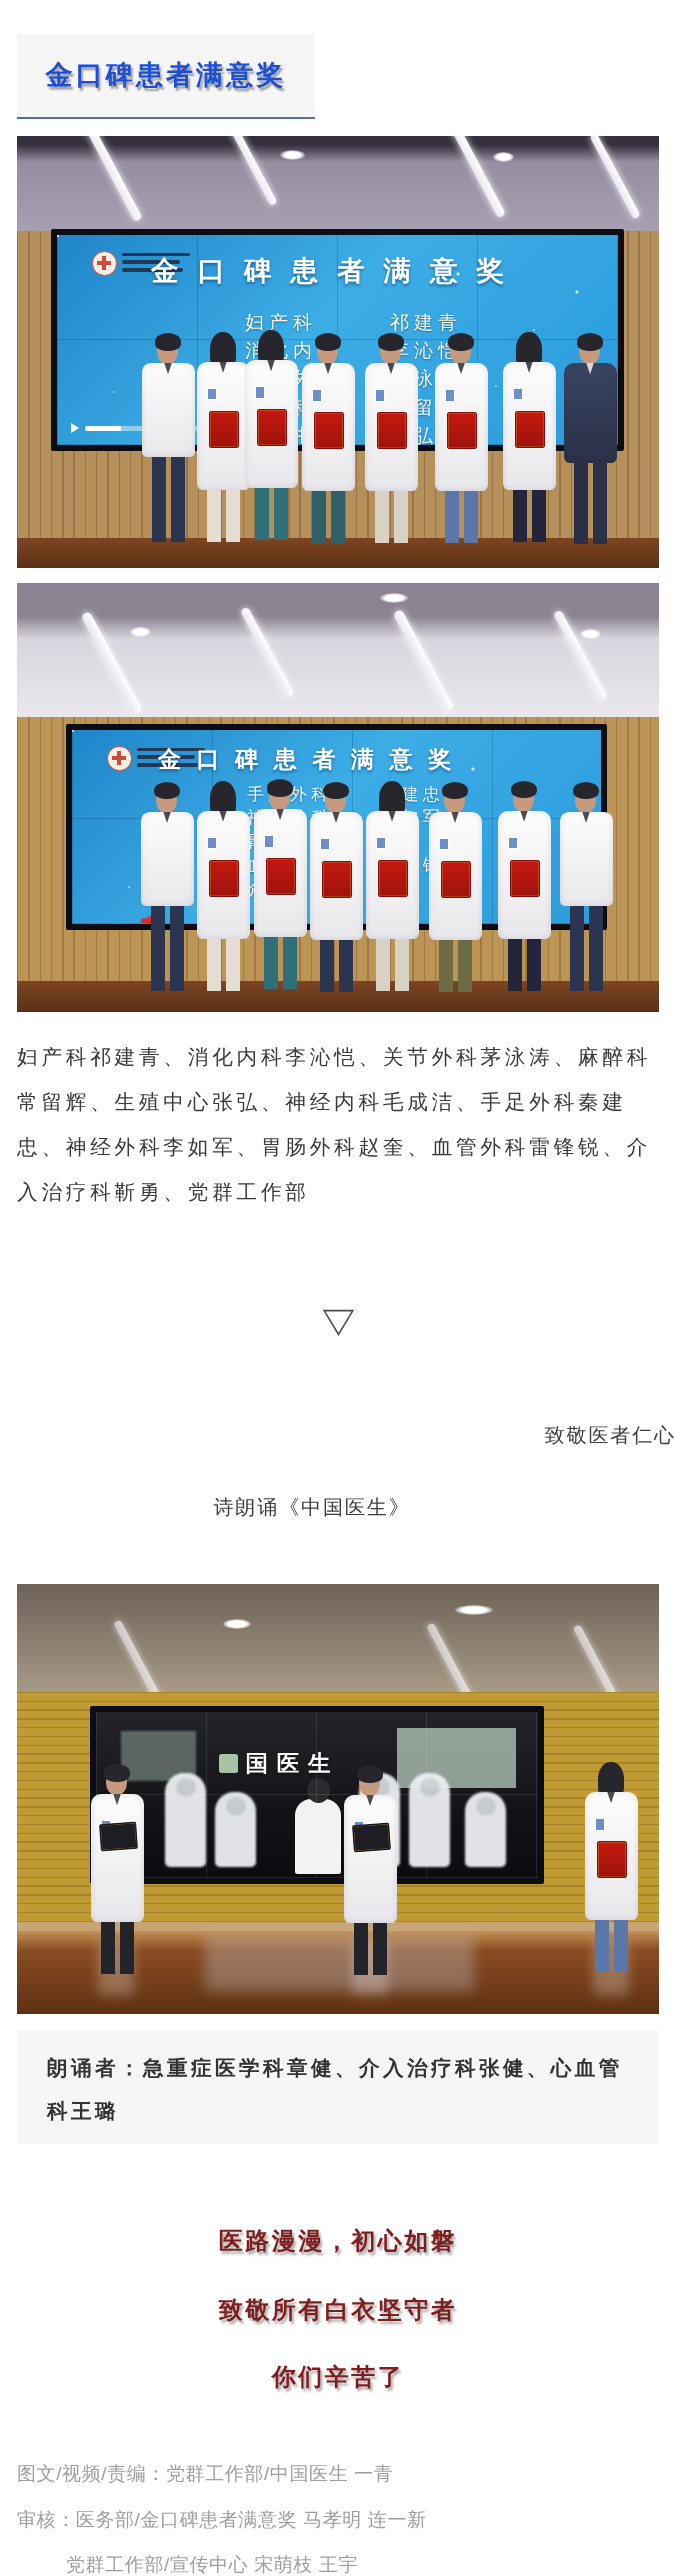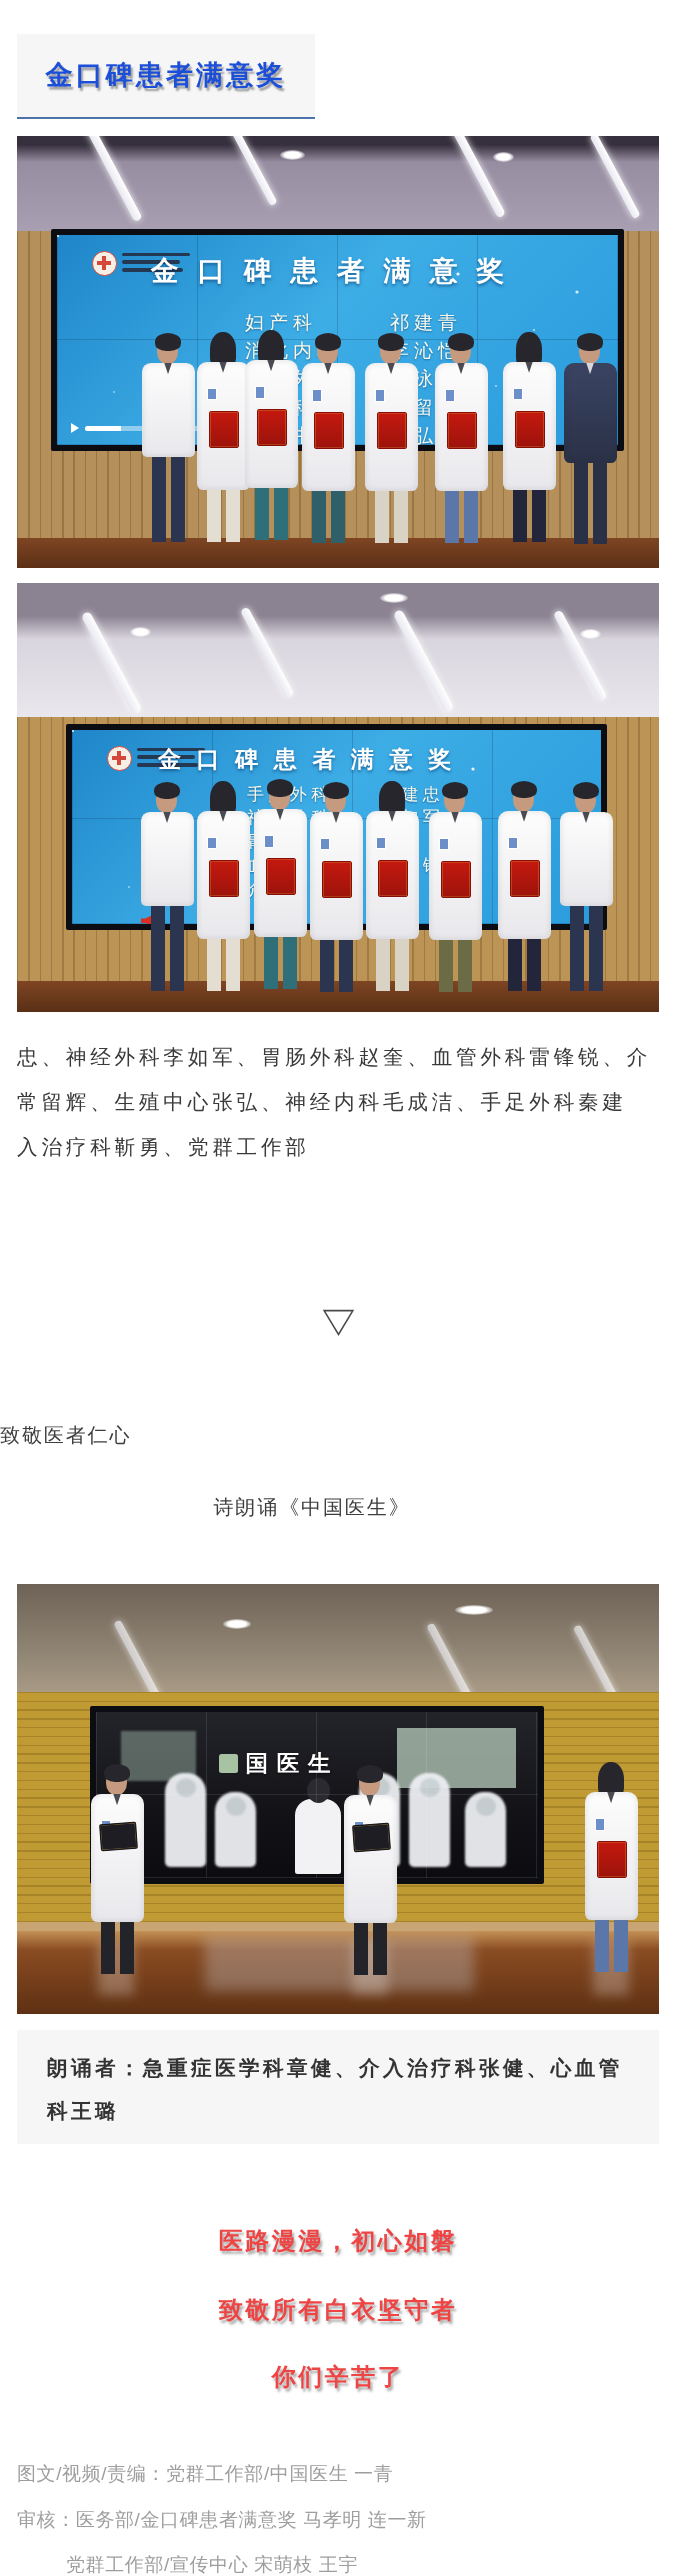--- a/index.html
+++ b/index.html
@@ -139,28 +139,28 @@
   .p-suit .legs{top:143px;height:83px;}
 
   .refl{position:absolute;width:36px;height:54px;background:rgba(255,255,255,.26);filter:blur(5.6px);}
   .scrrefl{position:absolute;left:188px;width:269px;height:54px;background:rgba(210,220,228,.30);filter:blur(6.3px);}
   .stage-edge{position:absolute;left:0;right:0;height:8.8px;background:#c9a878;opacity:.85;}
 
   
   .para{position:absolute;left:17px;top:1034px;width:642px;color:#3a3a3a;font-size:20.6px;
         line-height:45px;letter-spacing:3.8px;}
   .divider{position:absolute;left:0;width:676px;top:1308px;text-align:center;}
-  .tribute-1{position:absolute;left:0;width:676px;top:1422px;text-align:left;color:#3d3d3d;
+  .tribute-1{position:absolute;left:0;width:676px;top:1422px;text-align:right;color:#3d3d3d;
              font-size:20px;letter-spacing:1.9px;}
   .tribute-2{position:absolute;left:0;width:624px;top:1494px;text-align:center;color:#3d3d3d;
              font-size:20px;letter-spacing:1.9px;}
   .caption-box{position:absolute;left:17px;top:2030px;width:642px;background:#f6f6f6;box-sizing:border-box;
                padding:16.3px 30px 11.3px 30px;}
   .caption-box p{margin:0;font-size:20.6px;font-weight:bold;color:#333;line-height:43px;letter-spacing:3.4px;}
-  .slogan{position:absolute;left:0;width:676px;text-align:center;color:#ef4444;font-weight:bold;
+  .slogan{position:absolute;left:0;width:676px;text-align:center;color:#7f1d1d;font-weight:bold;
           font-size:24px;letter-spacing:2.5px;text-shadow:1.9px 3.1px 2.5px rgba(160,160,160,.9);}
   .slg1{top:2225px;} .slg2{top:2294px;} .slg3{top:2361px;}
   .footer-line{position:absolute;color:#9e9e9e;font-size:19px;letter-spacing:0.6px;white-space:nowrap;}
   .ft1{left:17px;top:2461px;} .ft2{left:17px;top:2507px;} .ft3{left:66px;top:2552px;}
 </style>
 </head>
 <body>
 
 <div class="page">
 
@@ -376,22 +376,23 @@
       </div>
     <div class="person p-shirt" style="left:539px;bottom:16.3px;--pant:#2c3550">
       <div class="hair"></div>
         <div class="head"></div>
         <div class="torso"></div>
         <div class="legs"></div>
       </div>
   </div>
 
   <div class="para">
+    <div>妇产科祁建青、消化内科李沁恺、关节外科茅泳涛、麻醉科</div>
+    <div>常留辉、生殖中心张弘、神经内科毛成洁、手足外科秦建</div>
     <div>忠、神经外科李如军、胃肠外科赵奎、血管外科雷锋锐、介</div>
-    <div>常留辉、生殖中心张弘、神经内科毛成洁、手足外科秦建</div>
     <div>入治疗科靳勇、党群工作部</div>
   </div>
 
   <div class="divider">
     <svg width="35" height="29" viewBox="0 0 56 46">
       <polygon points="5,4 51,4 28,42" fill="none" stroke="#4a4a4a" stroke-width="2.5"></polygon>
     </svg>
   </div>
 
   <div class="tribute-1">致敬医者仁心</div>

